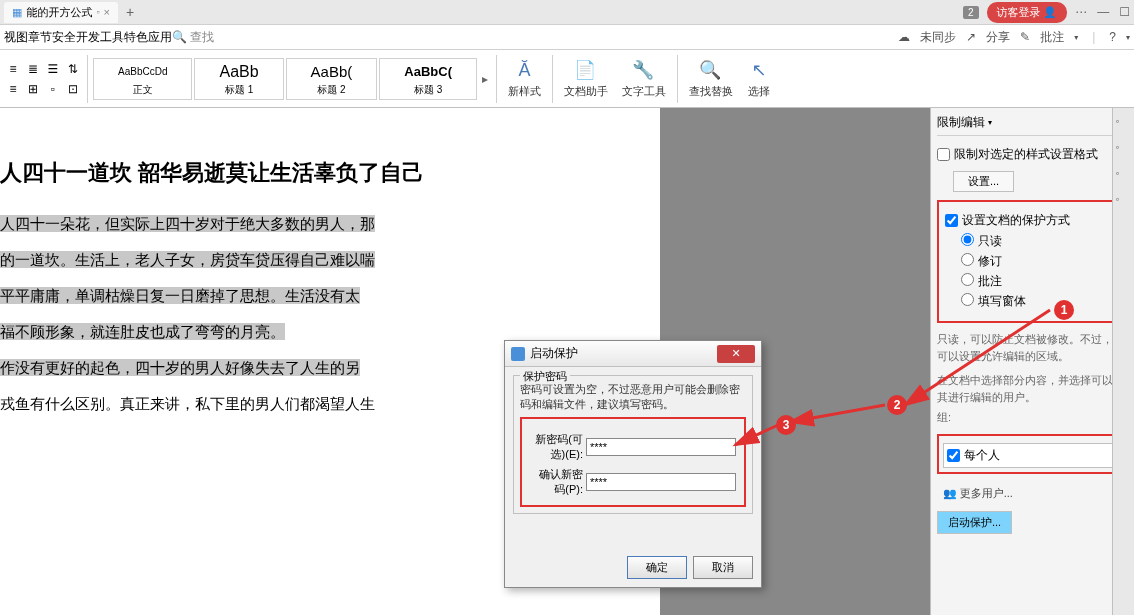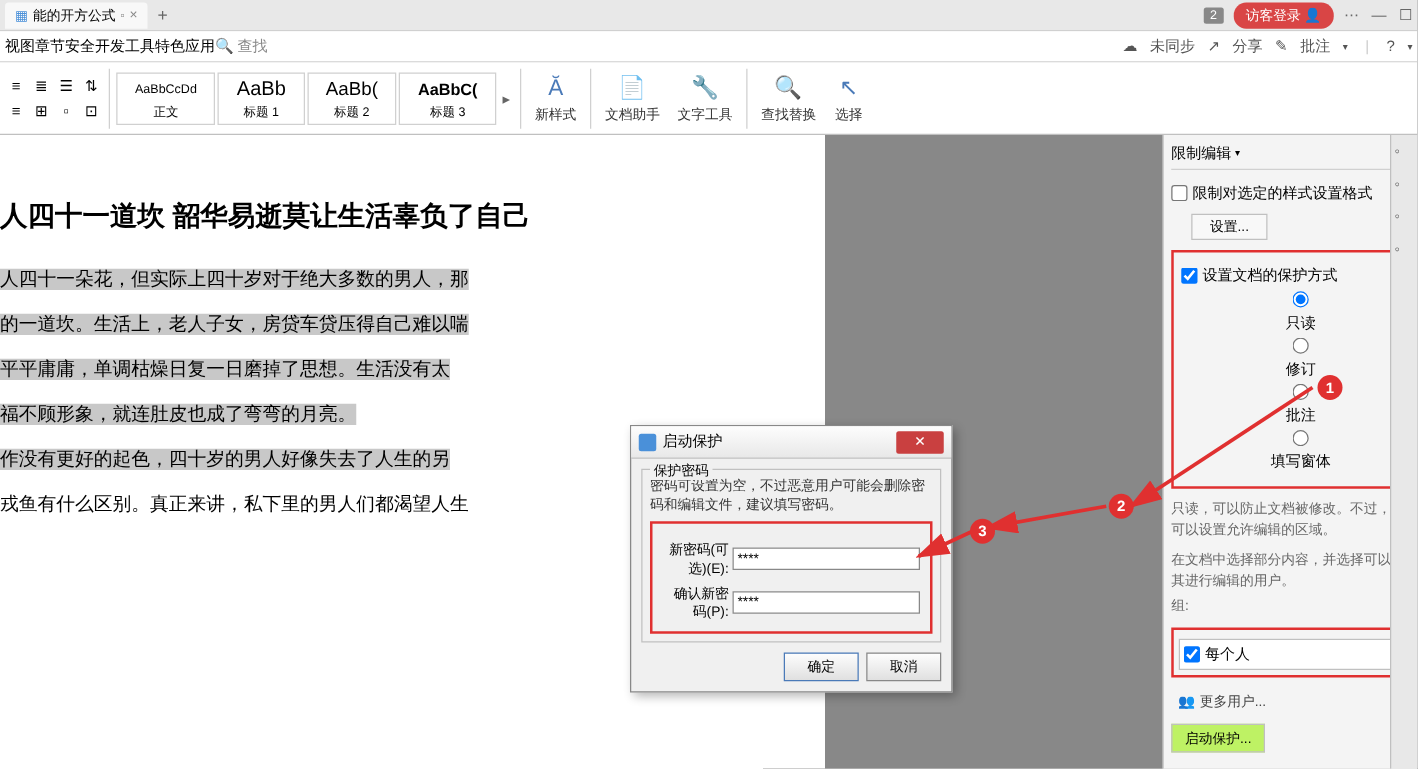--- a/index.html
+++ b/index.html
@@ -18,21 +18,21 @@
     .menubar { height: 25px; background: #fff; display: flex; align-items: center; padding: 0 4px; border-bottom: 1px solid #d0d0d0; font-size: 12px; }
     .search-box { display: flex; align-items: center; gap: 3px; color: #888; }
     .menubar-right { margin-left: auto; display: flex; align-items: center; gap: 10px; color: #555; }
     
     
     .ribbon { height: 58px; background: #fff; display: flex; align-items: center; padding: 2px 4px; border-bottom: 1px solid #c0c0c0; gap: 2px; }
     .ribbon-small { display: flex; flex-direction: column; gap: 2px; }
     .ribbon-small-row { display: flex; gap: 2px; }
     .ribbon-icon { width: 18px; height: 18px; display: flex; align-items: center; justify-content: center; border: 1px solid transparent; }
     .sep { width: 1px; height: 48px; background: #d0d0d0; margin: 0 3px; }
-    .style-box { border: 1px solid #d0d0d0; padding: 2px 14px; text-align: center; font-size: 10px; min-width: 48px; }
+    .style-box { border: 1px solid #d0d0d0; padding: 2px 24px; text-align: center; font-size: 10px; min-width: 48px; }
     .style-box .preview { font-size: 14px; height: 22px; display: flex; align-items: center; justify-content: center; }
     .style-box.bold .preview { font-weight: normal; font-size: 16px; }
     .ribbon-big { display: flex; flex-direction: column; align-items: center; gap: 2px; padding: 2px 6px; font-size: 11px; color: #333; }
     .ribbon-big-icon { width: 24px; height: 24px; display: flex; align-items: center; justify-content: center; font-size: 18px; color: #4a7ab8; }
     
     
     .main { display: flex; height: calc(615px - 108px); }
     .document-area { flex: 1; background: #888; position: relative; overflow: hidden; }
     .page { position: absolute; left: 0; top: 0; width: 660px; background: #fff; padding: 30px 0; min-height: 100%; }
     .doc-content { padding: 0 10px 0 0; }
@@ -41,42 +41,42 @@
     .sel { background: #c8c8c8; }
     
     
     .side-panel { width: 204px; background: #f4f4f4; border-left: 1px solid #c0c0c0; padding: 6px; }
     .panel-header { display: flex; align-items: center; font-size: 12px; padding-bottom: 4px; border-bottom: 1px solid #d0d0d0; }
     .panel-header .close { margin-left: auto; color: #888; cursor: pointer; }
     .panel-section { margin-top: 10px; font-size: 12px; }
     .checkbox-row { display: flex; align-items: center; gap: 4px; margin: 4px 0; }
     .setup-btn { padding: 2px 14px; border: 1px solid #c0c0c0; background: #f8f8f8; margin-left: 16px; margin-top:4px; font-size: 11px; }
     .highlight-box { border: 2px solid #e03030; padding: 6px 6px 8px 6px; margin-top: 8px; position: relative; }
-    .radio-row { display: flex; align-items: center; gap: 4px; margin: 3px 0 3px 16px; font-size: 12px; flex-direction: column; }
+    .radio-row { display: flex; align-items: flex-start; gap: 4px; margin: 3px 0 3px 16px; font-size: 12px; }
     .radio-row input { margin: 0; }
     .desc-text { font-size: 11px; color: #666; margin-top: 8px; line-height: 1.5; }
     .everyone-box { border: 1px solid #c0c0c0; padding: 3px; background: #fff; margin-top: 3px; }
     .more-users-btn { margin-top: 10px; padding: 2px 6px; display: flex; align-items: center; gap: 3px; font-size: 11px; color: #444; }
-    .start-protect-btn { margin-top: 8px; padding: 3px 10px; border: 1px solid #c0c0c0; background: #bef264; font-size: 11px; display: inline-block; }
+    .start-protect-btn { margin-top: 8px; padding: 3px 10px; border: 1px solid #c0c0c0; background: #7dd3fc; font-size: 11px; display: inline-block; }
     
     
     .dialog { position: absolute; left: 504px; top: 340px; width: 258px; background: #f0f0f0; border: 1px solid #888; box-shadow: 3px 3px 8px rgba(0,0,0,0.3); }
     .dialog-titlebar { height: 26px; background: linear-gradient(#fdfdfd, #e8e8e8); display: flex; align-items: center; padding: 0 6px; border-bottom: 1px solid #c0c0c0; font-size: 12px; }
     .dialog-titlebar .icon { width: 14px; height: 14px; background: #4a90d9; border-radius: 2px; margin-right: 5px; display: inline-block; }
     .dialog-close { margin-left: auto; background: #c94040; color: #fff; width: 38px; height: 18px; display: flex; align-items: center; justify-content: center; border-radius: 2px; font-size: 11px; cursor: pointer; }
     .dialog-body { padding: 8px; }
     .fieldset { border: 1px solid #c0c0c0; padding: 6px; position: relative; }
     .fieldset-red { border: 2px solid #e03030; padding: 8px; margin-top: 4px; }
     .legend { position: absolute; top: -7px; left: 6px; background: #f0f0f0; padding: 0 3px; font-size: 11px; }
     .field-desc { font-size: 11px; color: #333; line-height: 1.4; }
     .input-row { display: flex; align-items: center; margin-top: 5px; gap: 3px; font-size: 11px; }
     .input-row label { width: 86px; text-align: right; }
     .input-row input { flex: 1; border: 1px solid #888; padding: 2px 3px; font-size: 11px; }
     .dialog-buttons { display: flex; justify-content: flex-end; gap: 6px; margin-top: 8px; }
-    .dialog-btn { padding: 3px 18px; border: 1px solid #888; background: linear-gradient(#fdfdfd,#e0e0e0); font-size: 11px; cursor: pointer; }
+    .dialog-btn { padding: 3px 18px; border: 1px solid #888; background: linear-gradient(#fdfdfd,#e0e0e0); font-size: 11px; cursor: pointer; margin-top: 34px; }
     .dialog-btn.primary { border: 1px solid #4a7ab8; }
     
     
     .anno-circle { position: absolute; width: 20px; height: 20px; background: #e03030; color: #fff; border-radius: 50%; display: flex; align-items: center; justify-content: center; font-size: 12px; font-weight: bold; z-index: 100; }
     .arrow-svg { position: absolute; z-index: 50; pointer-events: none; }
     
     .rightbar { position: absolute; right: 0; top: 108px; width: 22px; background: #e8e8e8; height: calc(615px - 108px); border-left: 1px solid #c0c0c0; display: flex; flex-direction: column; align-items: center; gap: 10px; padding-top: 6px; }
     .rightbar-icon { width: 16px; height: 16px; color: #666; }
   </style>
 </head>

